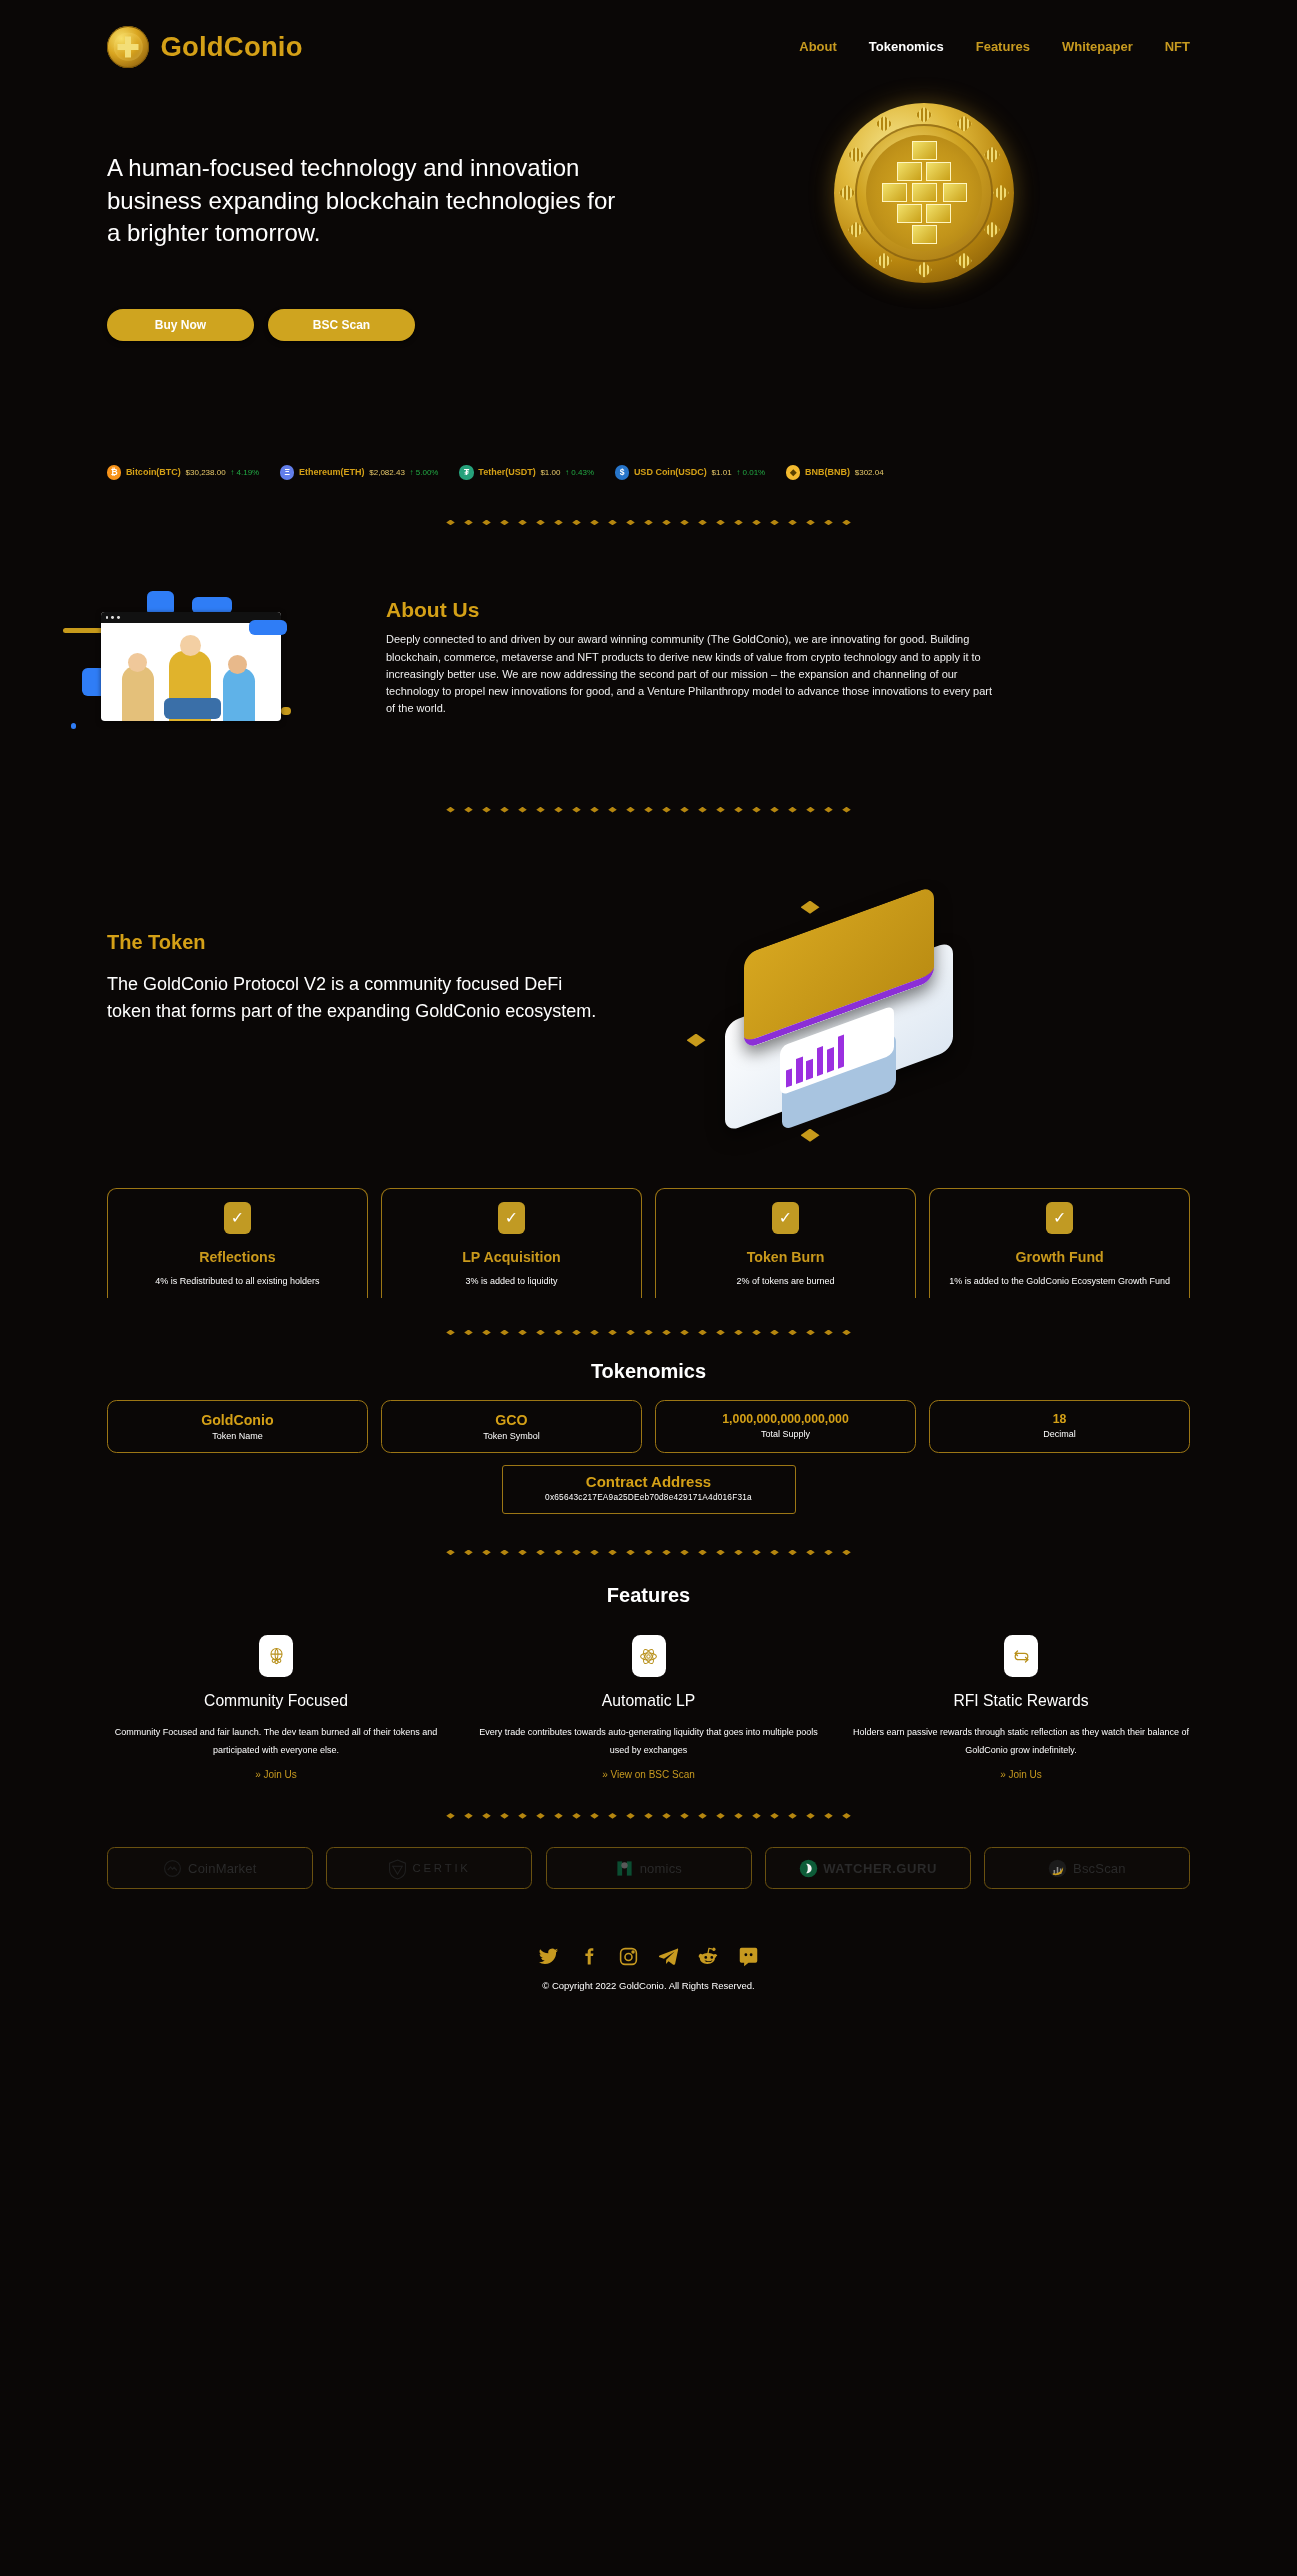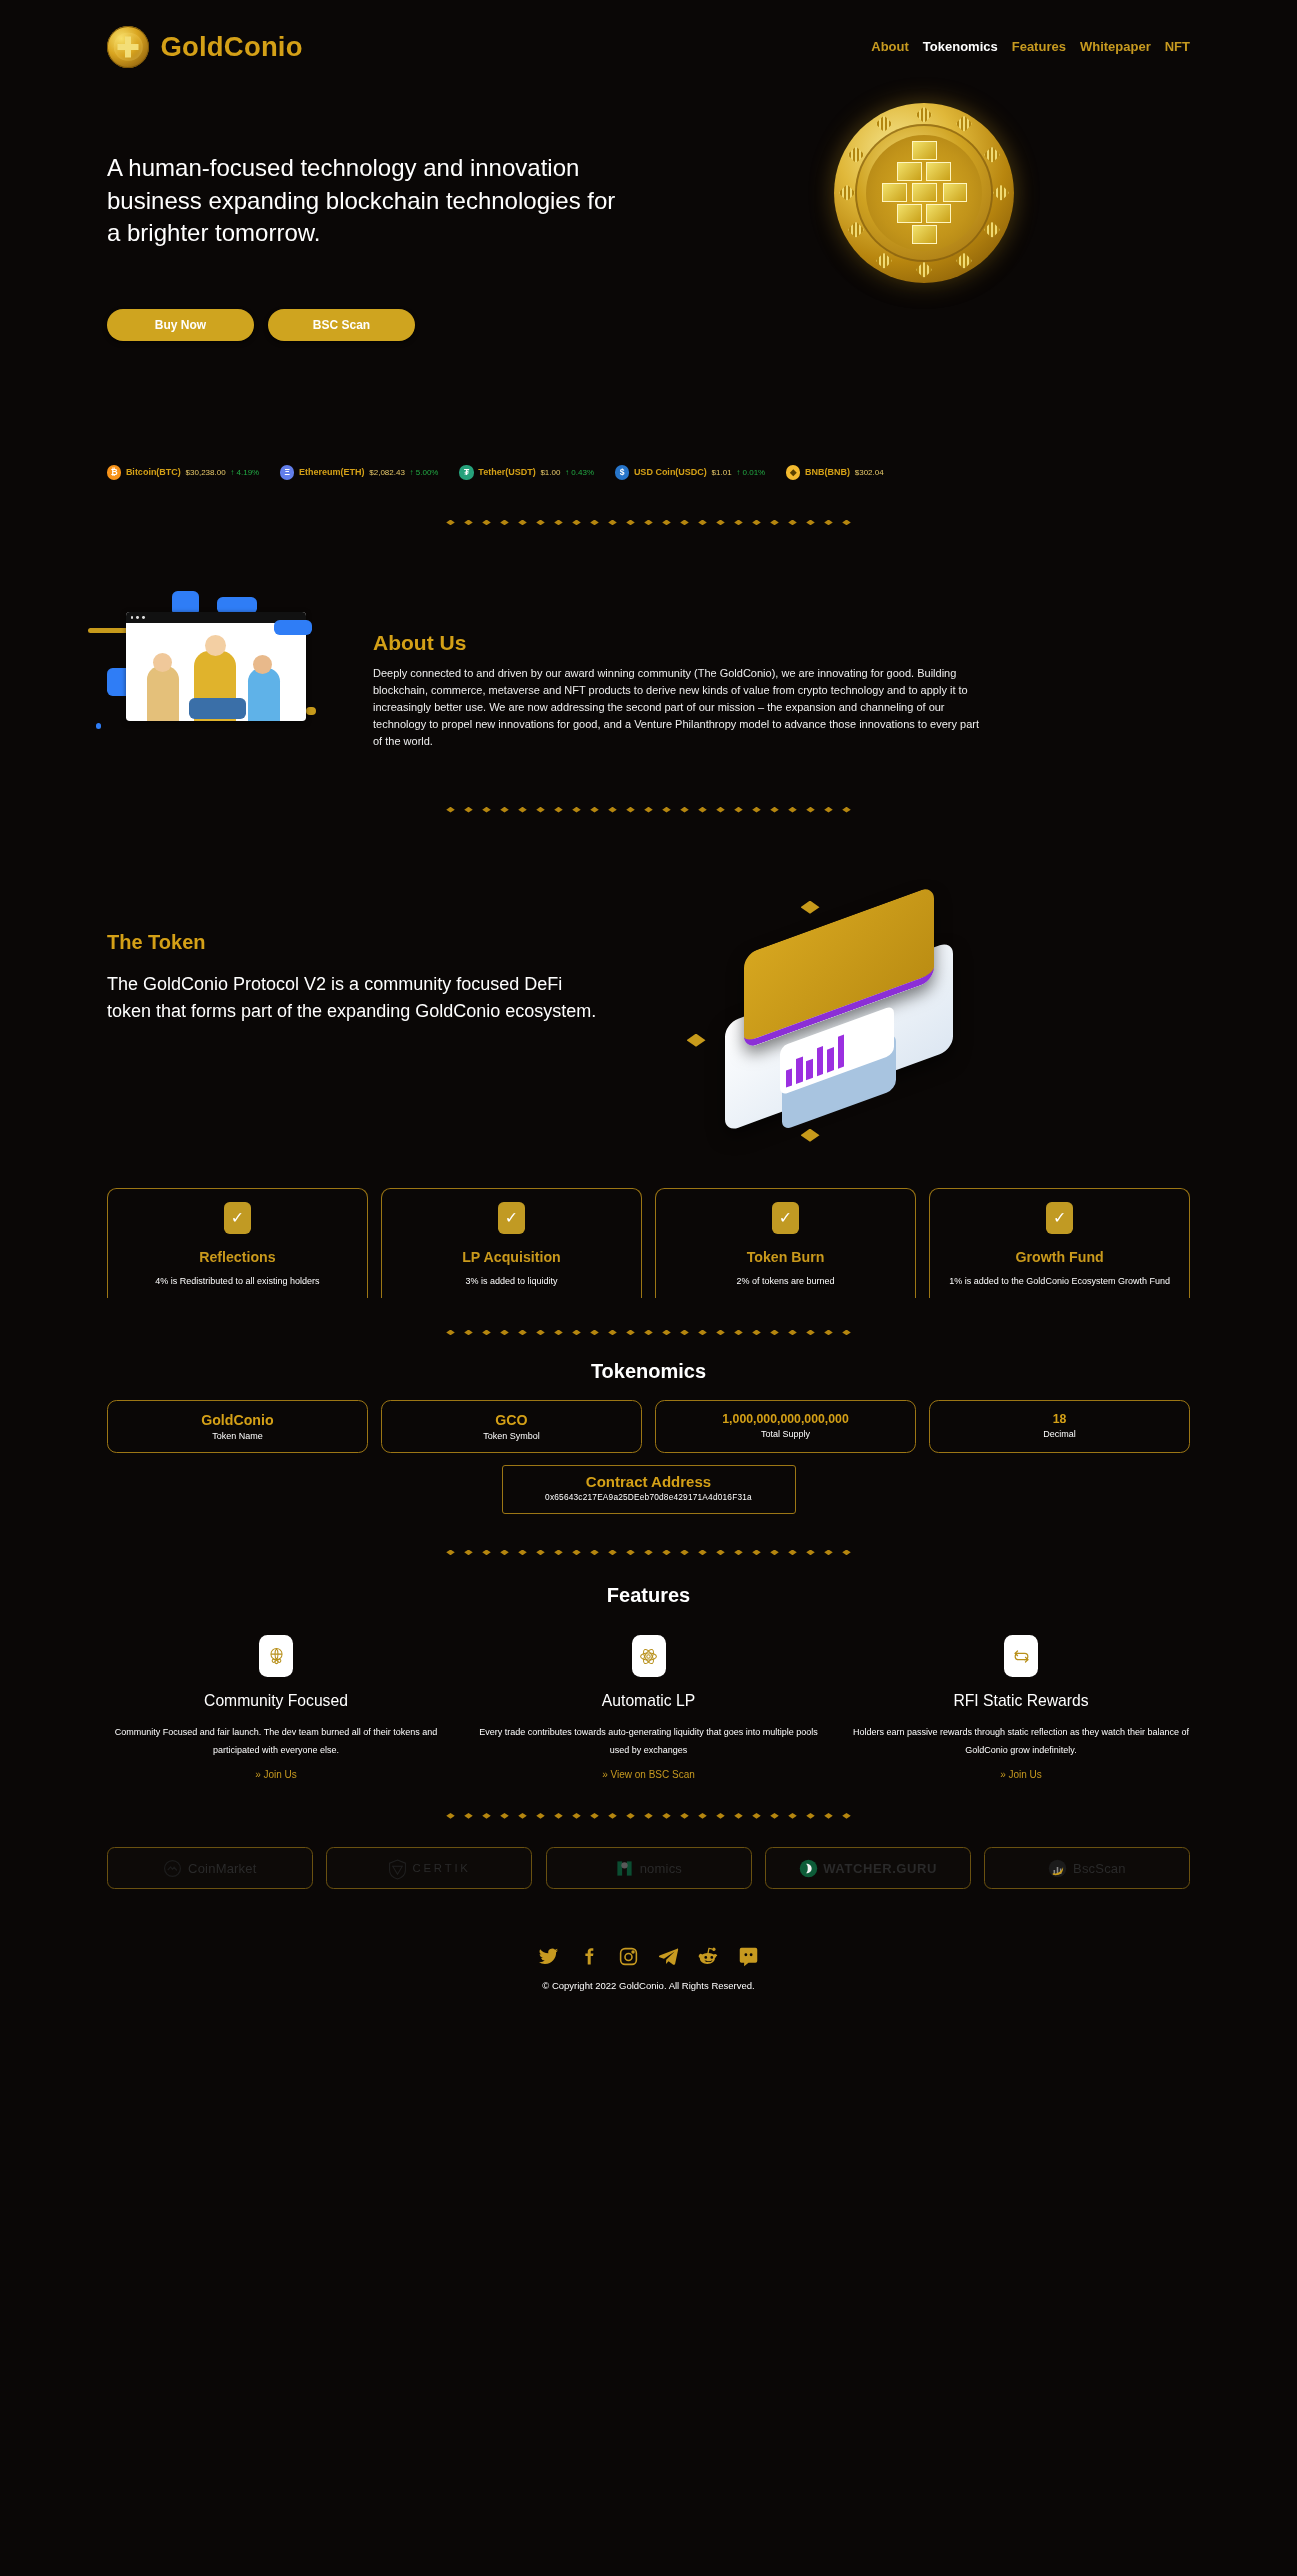--- a/index.html
+++ b/index.html
@@ -41,21 +41,21 @@
   .brand-coin::after{
     content:""; position:absolute; left:50%; top:50%;
     width: 28.5px; height: 28.5px; transform: translate(-50%,-50%);
     border-radius:50%;
     box-shadow: 0 0 5.7px 0.9px rgba(255,225,120,.35) inset;
   }
   .brand-name {
     font-size: 27.5px; font-weight: bold; color: #d4a017; letter-spacing: 0.2px;
   }
   nav.main-nav {
-    margin-left: auto; display: flex; align-items: center; gap: 14px;
+    margin-left: auto; display: flex; align-items: center; gap: 32px;
     font-size: 13px; font-weight: bold;
   }
   nav.main-nav a { color: #c79a20; text-decoration: none; }
   nav.main-nav a.active { color: #ffffff; }
 
   
   .hero {
     padding: 0 107px;
     display: flex; align-items: flex-start; gap: 19px;
     min-height: 361px;
@@ -128,22 +128,22 @@
     gap: 9.5px; padding: 26.6px 0;
   }
   .diamond {
     width: 8.5px; height: 5.7px; background: #b5860f;
     transform: rotate(0deg);
     clip-path: polygon(50% 0%, 100% 50%, 50% 100%, 0% 50%);
   }
 
   
   .about {
-    display: flex; align-items: flex-end; 
-    padding: 0 88px;
+    display: flex; align-items: center; gap: 38px;
+    padding: 0 63px;
   }
   .about-art {
     width: 285px; height: 166px; position: relative; flex:none; margin-top: 26.6px;
   }
   .about-text { width: 608px; padding-top: 7.6px; }
   .sec-title { font-size: 21px; font-weight: bold; color:#d4a017; margin-bottom: 9.5px; }
   .about-body { font-size: 11px; line-height: 1.55; color:#efefef; }
 
   
   .il { position:absolute; }

